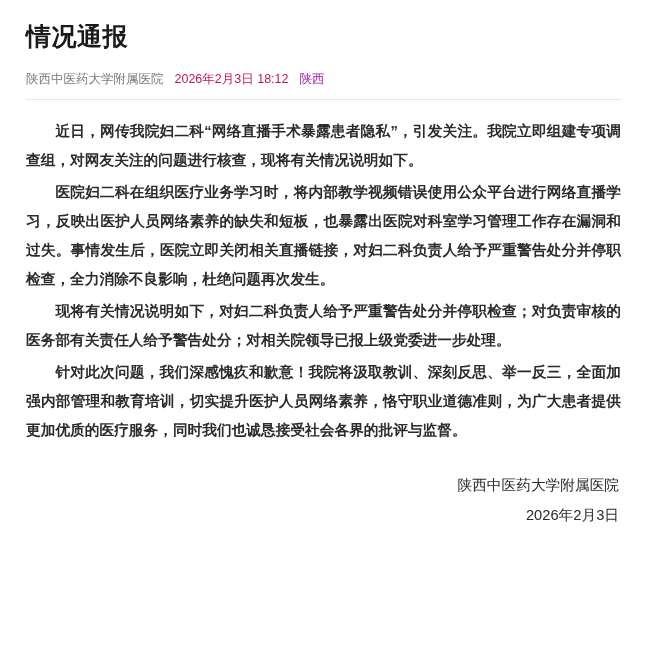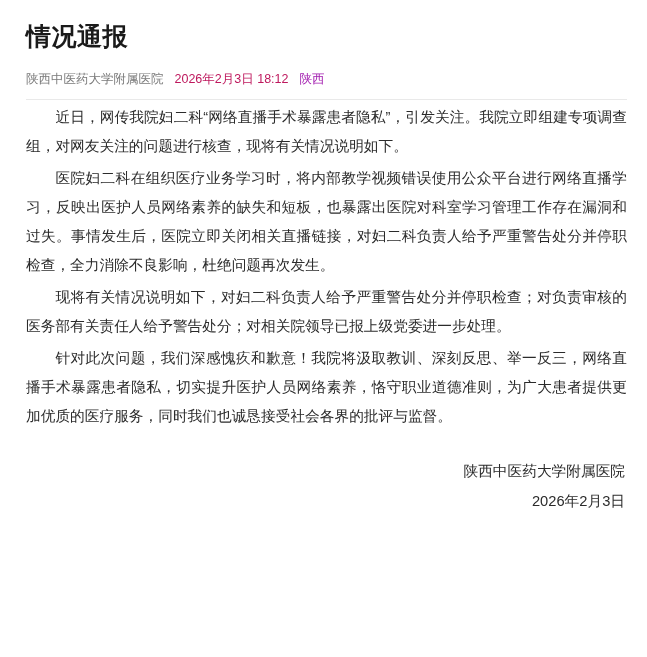--- a/index.html
+++ b/index.html
@@ -11,21 +11,21 @@
     height: 657px;
     background: #ffffff;
     font-family: "Liberation Sans", "DejaVu Sans", sans-serif;
     color: #222222;
     overflow: hidden;
   }
   .page {
     width: 647px;
     height: 657px;
     box-sizing: border-box;
-    padding: 14px 20px 0 26px;
+    padding: 14px 26px 0 26px;
     position: relative;
   }
   .title {
     font-size: 25px;
     font-weight: bold;
     color: #1a1a1a;
     letter-spacing: 0.5px;
     line-height: 1.3;
     margin: 6px 0 0 0;
   }
@@ -45,21 +45,22 @@
     color: #be185d;
   }
   .meta .region {
     color: #a21caf;
   }
   .divider {
     border-bottom: 1px solid #e9e9e9;
     width: 100%;
   }
   .article {
-    margin-top: 3px;
+    margin-top: 17px;
+    font-weight: bold;
   }
   .article p {
     margin: 0 0 3px 0;
     font-size: 14.7px;
     line-height: 29px;
     text-align: justify;
     text-justify: inter-ideograph;
     color: #2b2b2b;
     text-indent: 2em;
   }
@@ -87,21 +88,21 @@
     <span class="date">2026年2月3日 18:12</span>
     <span class="region">陕西</span>
   </div>
 
   <div class="divider"></div>
 
   <div class="article">
     <p>近日，网传我院妇二科“网络直播手术暴露患者隐私”，引发关注。我院立即组建专项调查组，对网友关注的问题进行核查，现将有关情况说明如下。</p>
     <p>医院妇二科在组织医疗业务学习时，将内部教学视频错误使用公众平台进行网络直播学习，反映出医护人员网络素养的缺失和短板，也暴露出医院对科室学习管理工作存在漏洞和过失。事情发生后，医院立即关闭相关直播链接，对妇二科负责人给予严重警告处分并停职检查，全力消除不良影响，杜绝问题再次发生。</p>
     <p>现将有关情况说明如下，对妇二科负责人给予严重警告处分并停职检查；对负责审核的医务部有关责任人给予警告处分；对相关院领导已报上级党委进一步处理。</p>
-    <p>针对此次问题，我们深感愧疚和歉意！我院将汲取教训、深刻反思、举一反三，网络直播手术暴露患者隐私，切实提升医护人员网络素养，恪守职业道德准则，为广大患者提供更加优质的医疗服务，同时我们也诚恳接受社会各界的批评与监督。</p>
+    <p>针对此次问题，我们深感愧疚和歉意！我院将汲取教训、深刻反思、举一反三，全面加强内部管理和教育培训，切实提升医护人员网络素养，恪守职业道德准则，为广大患者提供更加优质的医疗服务，同时我们也诚恳接受社会各界的批评与监督。</p>
   </div>
 
   <div class="signature">
     <div>陕西中医药大学附属医院</div>
     <div>2026年2月3日</div>
   </div>
 
 </div>
 
 </body></html>

